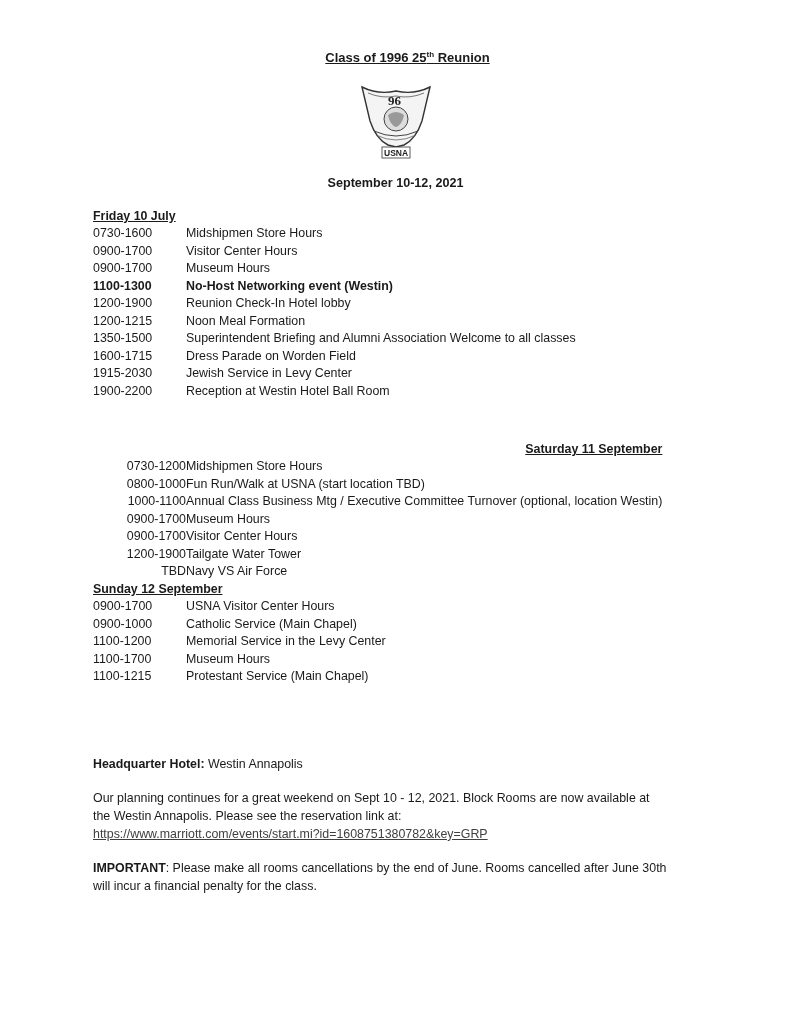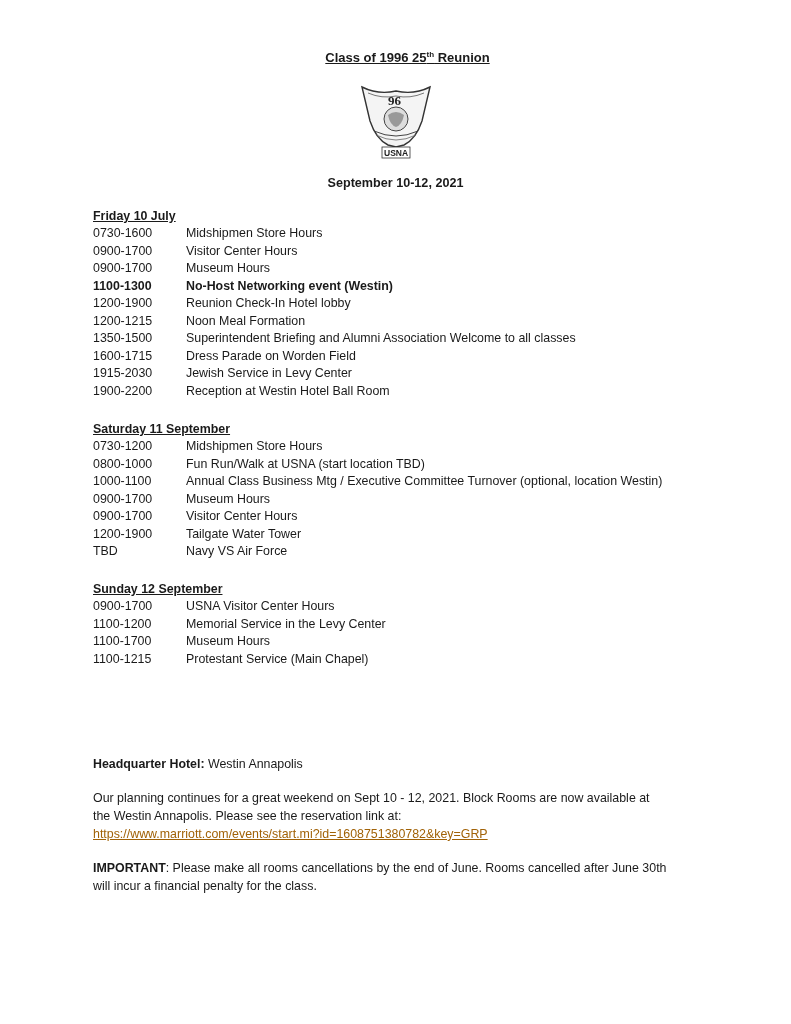--- a/index.html
+++ b/index.html
@@ -19,21 +19,21 @@
     position: absolute; top: 176px; left: 0; width: 791px; text-align: center;
     font-weight: bold; font-size: 12.6px;
   }
   .day { position: absolute; left: 93px; }
   .day-heading { font-weight: bold; text-decoration: underline; font-size: 12.4px; height: 18px; line-height: 18px; }
   .row { display: flex; height: 17.5px; line-height: 17.5px; white-space: nowrap; }
   .row .time { width: 93px; }
   .row.bold { font-weight: bold; }
   .notes { position: absolute; left: 93px; width: 620px; }
   .notes p { margin: 0; line-height: 18px; }
-  .link { color: #a16207; text-decoration: underline; }
+  .link { color: #404040; text-decoration: underline; }
   .b { font-weight: bold; }
 </style>
 </head>
 <body>
 
 <div class="page">
 
   <div class="title"><span>Class of 1996 25</span><sup>th</sup><span> Reunion</span></div>
 
   <svg class="logo" viewBox="0 0 76 80">
@@ -86,21 +86,21 @@
       </div>
       <div class="row">
         <span class="time">1915-2030</span>
         <span class="event">Jewish Service in Levy Center</span>
       </div>
       <div class="row">
         <span class="time">1900-2200</span>
         <span class="event">Reception at Westin Hotel Ball Room</span>
       </div>
     </div>
-  <div class="day" id="day1" style="top:420px;">
+  <div class="day" id="day1" style="top:440px;text-align:right;">
       <div class="day-heading">Saturday 11 September</div>
       <div class="row">
         <span class="time">0730-1200</span>
         <span class="event">Midshipmen Store Hours</span>
       </div>
       <div class="row">
         <span class="time">0800-1000</span>
         <span class="event">Fun Run/Walk at USNA (start location TBD)</span>
       </div>
       <div class="row">
@@ -124,20 +124,24 @@
         <span class="event">Navy VS Air Force</span>
       </div>
     </div>
   <div class="day" id="day2" style="top:580px;">
       <div class="day-heading">Sunday 12 September</div>
       <div class="row">
         <span class="time">0900-1700</span>
         <span class="event">USNA Visitor Center Hours</span>
       </div>
       <div class="row">
+        <span class="time">0900-1000</span>
+        <span class="event">Catholic Service (Main Chapel)</span>
+      </div>
+      <div class="row">
         <span class="time">1100-1200</span>
         <span class="event">Memorial Service in the Levy Center</span>
       </div>
       <div class="row">
         <span class="time">1100-1700</span>
         <span class="event">Museum Hours</span>
       </div>
       <div class="row">
         <span class="time">1100-1215</span>
         <span class="event">Protestant Service (Main Chapel)</span>

